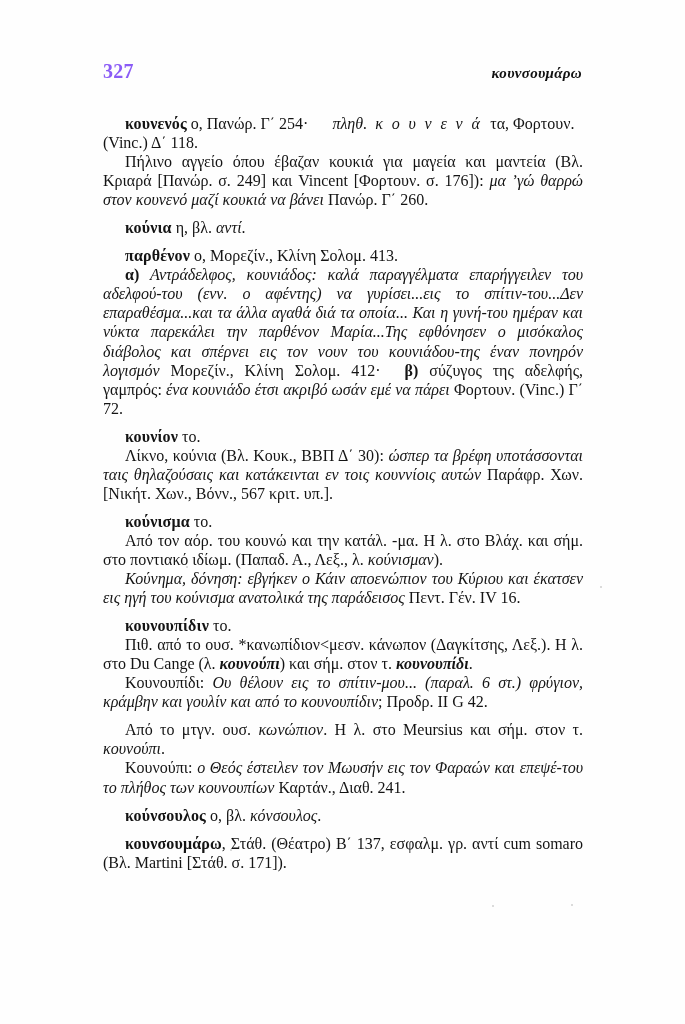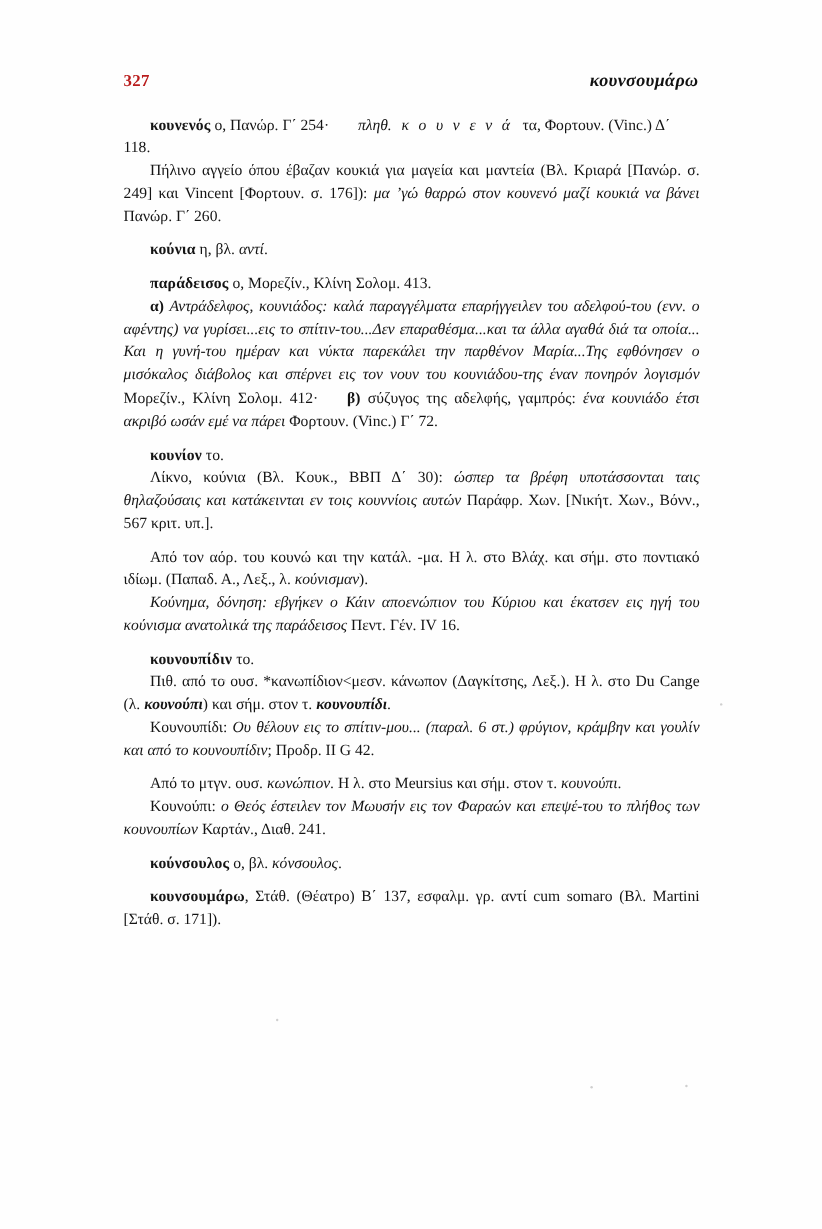--- a/index.html
+++ b/index.html
@@ -30,40 +30,40 @@
     position: absolute;
     left: 103px;
     right: 103px;
     top: 60px;
     height: 22px;
     display: flex;
     align-items: baseline;
     justify-content: space-between;
   }
   .folio {
-    font-size: 14px;
+    font-size: 20px;
     font-weight: bold;
     letter-spacing: 0.2px;
-    color: #b91c1c;
+    color: #8b5cf6;
   }
   .head-lemma {
     font-size: 15px;
     font-style: italic;
     font-weight: bold;
     letter-spacing: 0.3px;
     color: #111;
   }
 
   
   .column {
     position: absolute;
     left: 103px;
-    top: 94px;
+    top: 114px;
     width: 480px;
-    font-size: 13px;
+    font-size: 16px;
     line-height: 19.05px;
     text-align: justify;
     text-justify: inter-word;
     color: #141414;
   }
 
   .entry {
     margin: 0 0 0 0;
   }
   .entry + .entry {
@@ -128,30 +128,31 @@
     <div class="entry">
       <p class="headline"><span class="lemma">κουνενός</span><span> ο, Πανώρ. Γ΄ 254·</span><span class="gap-lg"></span><span class="it">πληθ.</span><span class="gap-sm"></span><span class="sp">κ ο υ ν ε ν ά</span><span class="gap-sm"></span><span>τα, Φορτουν. (Vinc.) Δ΄ 118.</span></p>
       <p class="para"><span>Πήλινο αγγείο όπου έβαζαν κουκιά για μαγεία και μαντεία (Βλ. Κριαρά [Πανώρ. σ. 249] και Vincent [Φορτουν. σ. 176]):</span> <span class="it">μα ’γώ θαρρώ στον κουνενό μαζί κουκιά να βάνει</span> <span>Πανώρ. Γ΄ 260.</span></p>
     </div>
 
     <div class="entry">
       <p class="headline"><span class="lemma">κούνια</span><span> η, βλ.</span> <span class="it">αντί</span><span>.</span></p>
     </div>
 
     <div class="entry">
-      <p class="headline"><span class="lemma">παράδεισος</span><span> ο, Μορεζίν., Κλίνη Σολομ. 413.</span></p>
+      <p class="headline"><span class="lemma">παρθένον</span><span> ο, Μορεζίν., Κλίνη Σολομ. 413.</span></p>
       <p class="para"><span class="bsense">α)</span> <span class="it">Αντράδελφος, κουνιάδος:</span> <span class="it">καλά παραγγέλματα επαρήγγειλεν του αδελφού-του (ενν. ο αφέντης) να γυρίσει...εις το σπίτιν-του...Δεν επαραθέσμα...και τα άλλα αγαθά διά τα οποία... Και η γυνή-του ημέραν και νύκτα παρεκάλει την παρθένον Μαρία...Της εφθόνησεν ο μισόκαλος διάβολος και σπέρνει εις τον νουν του κουνιάδου-της έναν πονηρόν λογισμόν</span> <span>Μορεζίν., Κλίνη Σολομ. 412·</span><span class="gap-lg"></span><span class="bsense">β)</span> <span>σύζυγος της αδελφής, γαμπρός:</span> <span class="it">ένα κουνιάδο έτσι ακριβό ωσάν εμέ να πάρει</span> <span>Φορτουν. (Vinc.) Γ΄ 72.</span></p>
     </div>
 
     <div class="entry">
       <p class="headline"><span class="lemma">κουνίον</span><span> το.</span></p>
       <p class="para"><span>Λίκνο, κούνια (Βλ. Κουκ., ΒΒΠ Δ΄ 30):</span> <span class="it">ώσπερ τα βρέφη υποτάσσονται ταις θηλαζούσαις και κατάκεινται εν τοις κουννίοις αυτών</span> <span>Παράφρ. Χων. [Νικήτ. Χων., Βόνν., 567 κριτ. υπ.].</span></p>
     </div>
 
     <div class="entry">
+      <p class="headline"><span class="lemma">κούνισμα</span><span> το.</span></p>
       <p class="para"><span>Από τον αόρ. του κουνώ και την κατάλ. -μα. Η λ. στο Βλάχ. και σήμ. στο ποντιακό ιδίωμ. (Παπαδ. Α., Λεξ., λ.</span> <span class="it">κούνισμαν</span><span>).</span></p>
       <p class="para"><span class="it">Κούνημα, δόνηση:</span> <span class="it">εβγήκεν ο Κάιν αποενώπιον του Κύριου και έκατσεν εις ηγή του κούνισμα ανατολικά της παράδεισος</span> <span>Πεντ. Γέν. IV 16.</span></p>
     </div>
 
     <div class="entry">
       <p class="headline"><span class="lemma">κουνουπίδιν</span><span> το.</span></p>
       <p class="para"><span>Πιθ. από το ουσ. *κανωπίδιον&lt;μεσν. κάνωπον (Δαγκίτσης, Λεξ.). Η λ. στο Du Cange (λ.</span> <span class="bit">κουνούπι</span><span>) και σήμ. στον τ.</span> <span class="bit">κουνουπίδι</span><span>.</span></p>
       <p class="para"><span>Κουνουπίδι:</span> <span class="it">Ου θέλουν εις το σπίτιν-μου... (παραλ. 6 στ.) φρύγιον, κράμβην και γουλίν και από το κουνουπίδιν</span><span>; Προδρ. II G 42.</span></p>
     </div>
 

